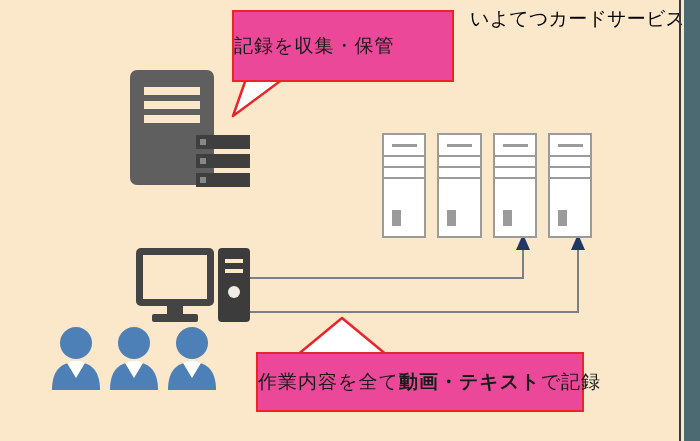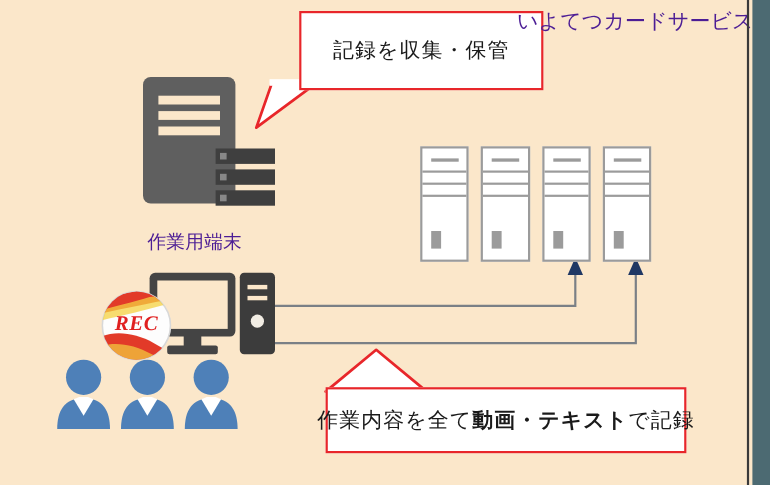--- a/index.html
+++ b/index.html
@@ -32,21 +32,21 @@
     position: absolute;
     top: 0;
     left: 684px;
     width: 16px;
     height: 441px;
     background: #4C6A72;
   }
   
   .label {
     position: absolute;
-    color: #4c1d95;
+    color: #000000;
     white-space: nowrap;
     letter-spacing: 0.2px;
   }
   #brand-label {
     top: 6px;
     left: 470px;
     font-size: 19px;
   }
   #servers-label {
     top: 106px;
@@ -54,27 +54,25 @@
     font-size: 18px;
   }
   #terminal-label {
     top: 208px;
     left: 134px;
     font-size: 17px;
   }
   
   .bubble {
     position: absolute;
-    background: #ffffff;
+    background: #ec4899;
     border: 2.5px solid #E8262A;
     box-sizing: border-box;
     display: flex;
     align-items: center;
-    justify-content: center;
-    margin-left: 40px;
   }
   .bubble-text {
     color: #1A1A1A;
     white-space: nowrap;
     letter-spacing: 1px;
   }
   #bubble-top {
     left: 232px;
     top: 10px;
     width: 222px;
@@ -363,52 +361,34 @@
     </div>
     <div class="tower">
       <span class="t-slot"></span>
       <span class="t-line l1"></span>
       <span class="t-line l2"></span>
       <span class="t-line l3"></span>
       <span class="t-led"></span>
     </div>
   </div>
 
-  <div class="label" id="terminal-label">作業用端末</div>
 
   <div id="workstation">
     <div class="monitor-frame">
       <div class="monitor-screen"></div>
     </div>
     <div class="monitor-neck"></div>
     <div class="monitor-base"></div>
     <div class="pc-tower">
       <span class="pt-bar a"></span>
       <span class="pt-bar b"></span>
       <span class="pt-dot"></span>
     </div>
   </div>
 
-  <div id="rec-badge">
-    <svg width="64" height="64" viewBox="0 0 64 64">
-      <defs>
-        <clipPath id="recclip">
-            <circle cx="32" cy="32" r="31"></circle>
-          </clipPath>
-      </defs>
-      <circle cx="32" cy="32" r="31" fill="#FDFDFD" stroke="#D8D8D8" stroke-width="1.5"></circle>
-      <g clip-path="url(#recclip)">
-        <path d="M-4 12 C 12 2, 34 2, 48 -4 L 62 -4 L 62 8 C 44 12, 20 16, -4 22 Z" fill="#E23A29"></path>
-        <path d="M-4 20 C 10 14, 26 12, 44 6 L 62 4 L 62 12 C 40 18, 16 24, -4 28 Z" fill="#F4D03F" opacity="0.75"></path>
-        <path d="M-4 44 C 10 36, 30 38, 48 48 L 62 56 L 62 68 L -4 68 Z" fill="#E23A29"></path>
-        <path d="M-4 52 C 10 46, 28 48, 46 58 L 62 66 L 62 70 L -4 70 Z" fill="#F4D03F" opacity="0.7"></path>
-      </g>
-    </svg>
-    <span class="rec-text">REC</span>
-  </div>
 
   <div id="people">
     <svg class="person p1" viewBox="0 0 52 64">
       <circle cx="26" cy="17" r="16" fill="#4E80B8"></circle>
       <path d="M26 36 C 8 36, 2 48, 2 64 L 50 64 C 50 48, 44 36, 26 36 Z" fill="#4E80B8"></path>
       <path d="M17 37 L 26 52 L 35 37 L 30 35 L 22 35 Z" fill="#FFFFFF"></path>
     </svg>
     <svg class="person p2" viewBox="0 0 52 64">
       <circle cx="26" cy="17" r="16" fill="#4E80B8"></circle>
       <path d="M26 36 C 8 36, 2 48, 2 64 L 50 64 C 50 48, 44 36, 26 36 Z" fill="#4E80B8"></path>

